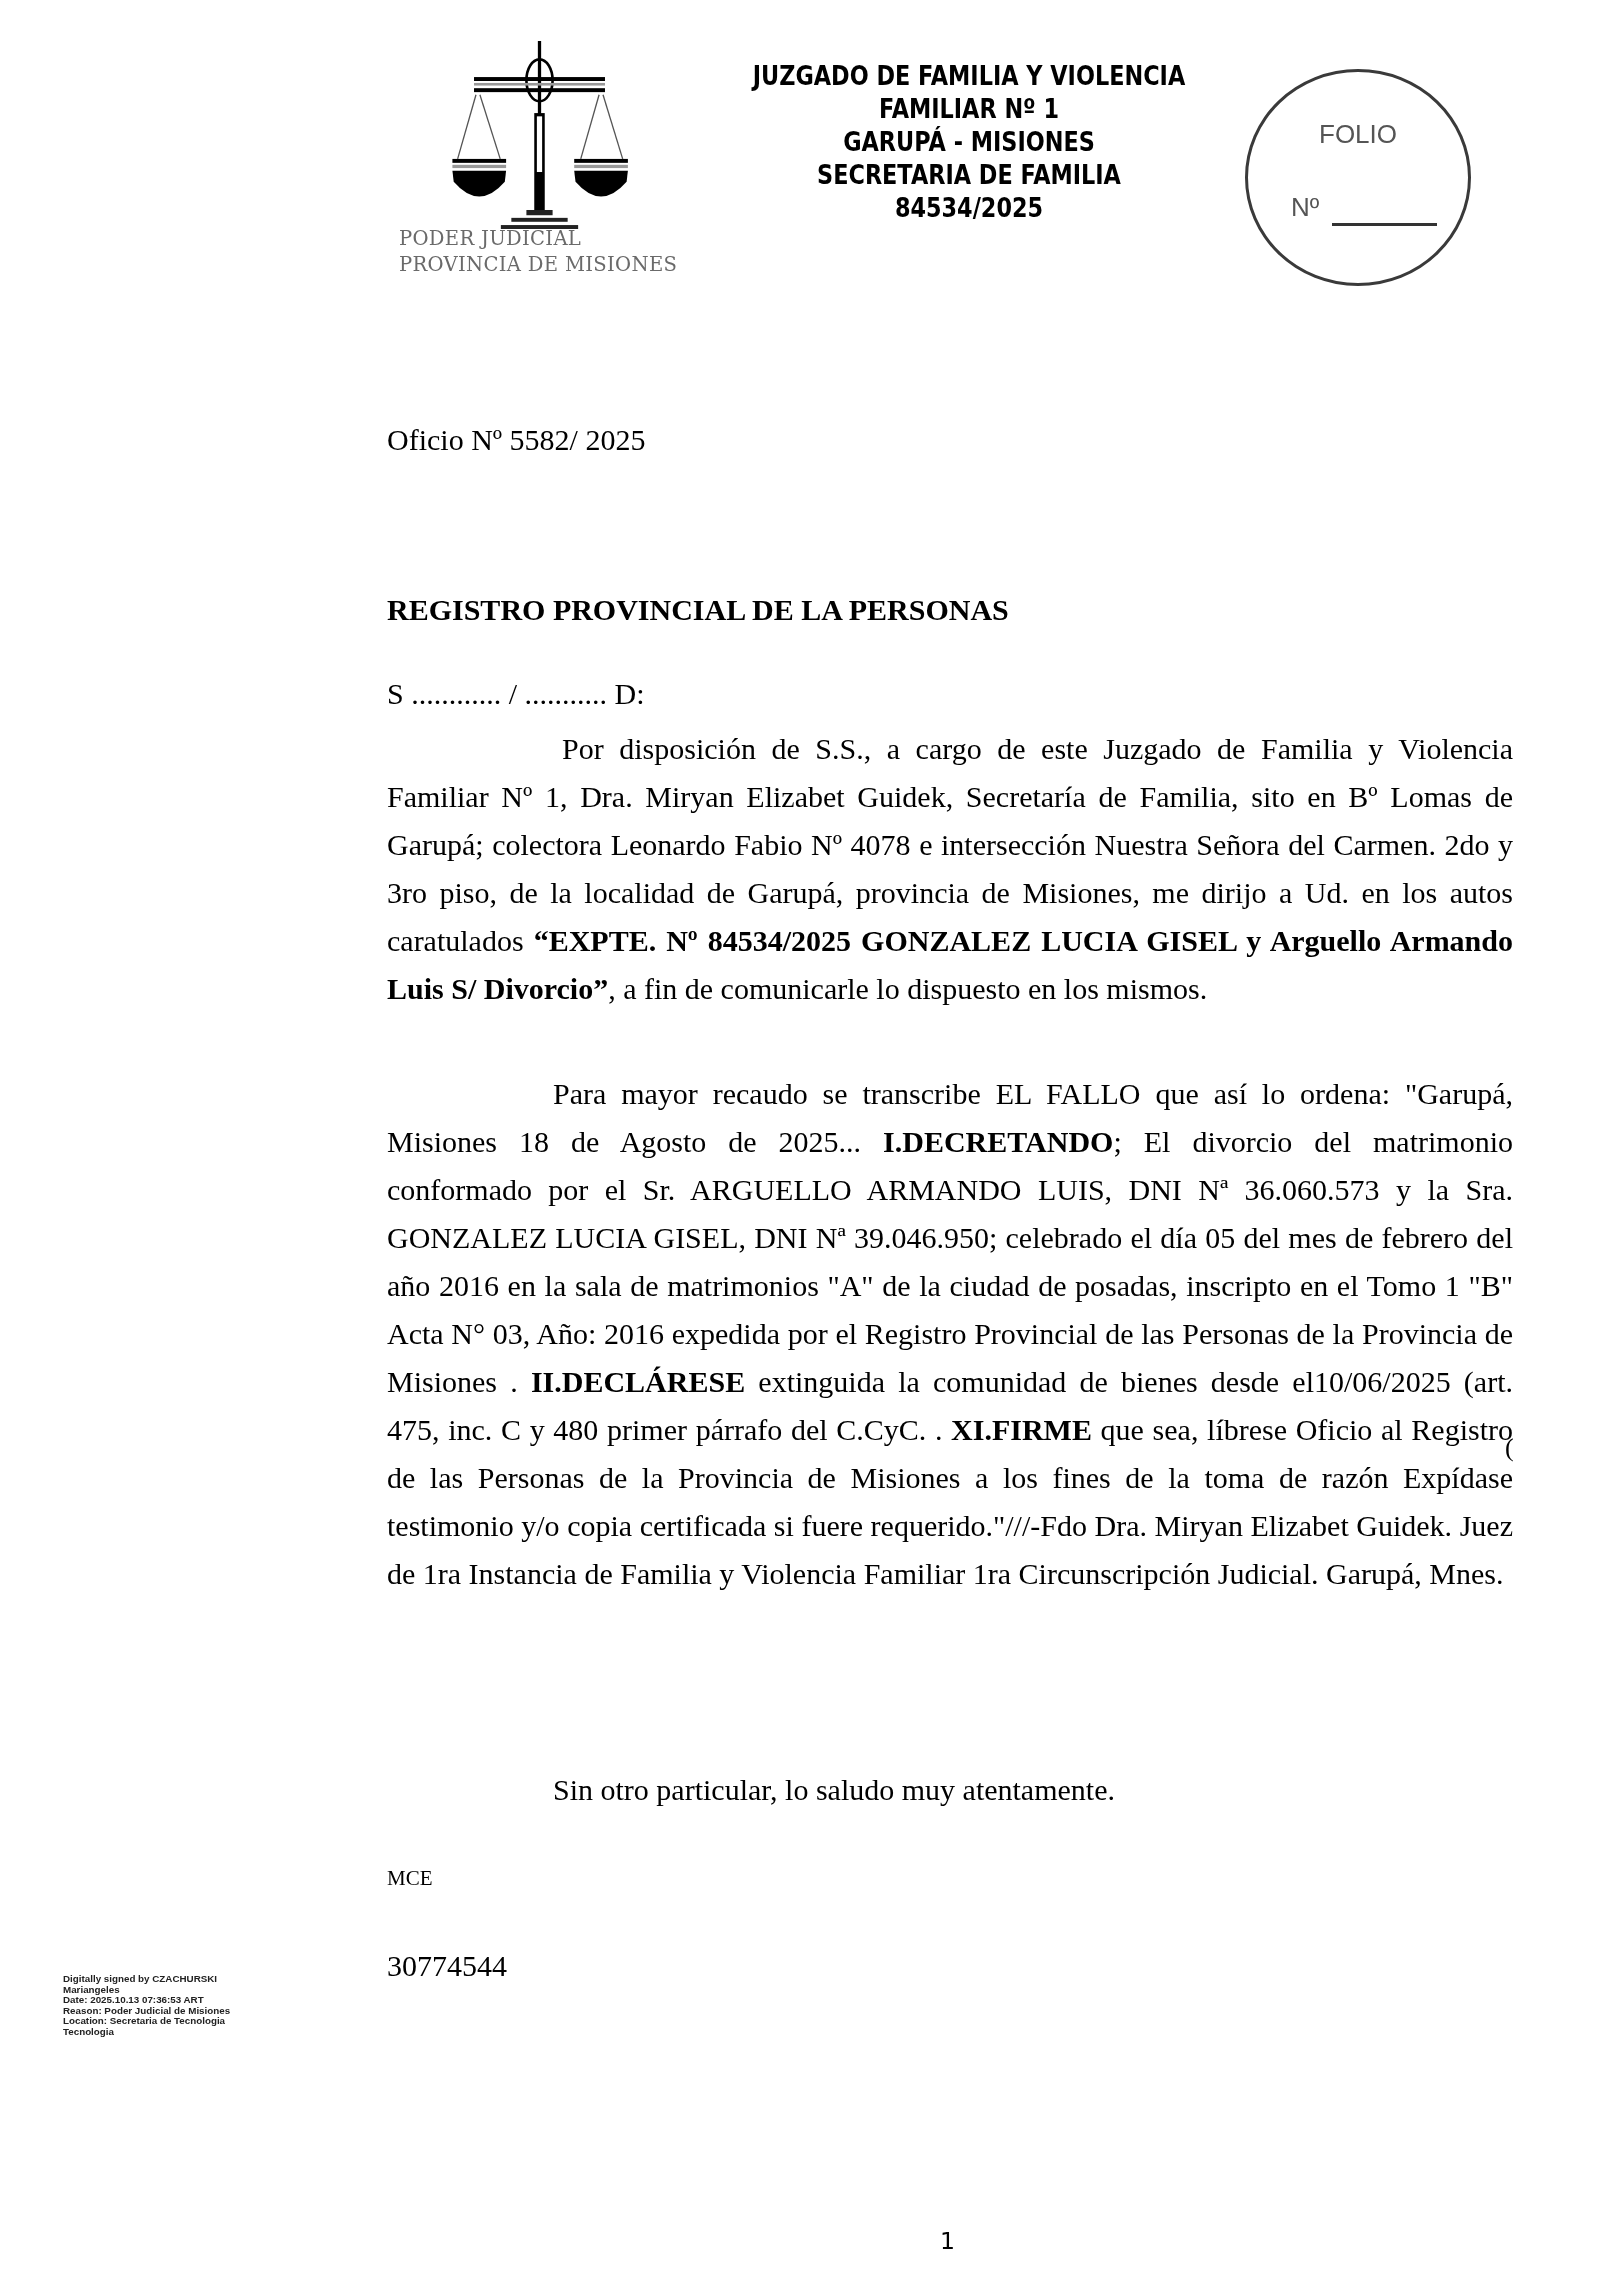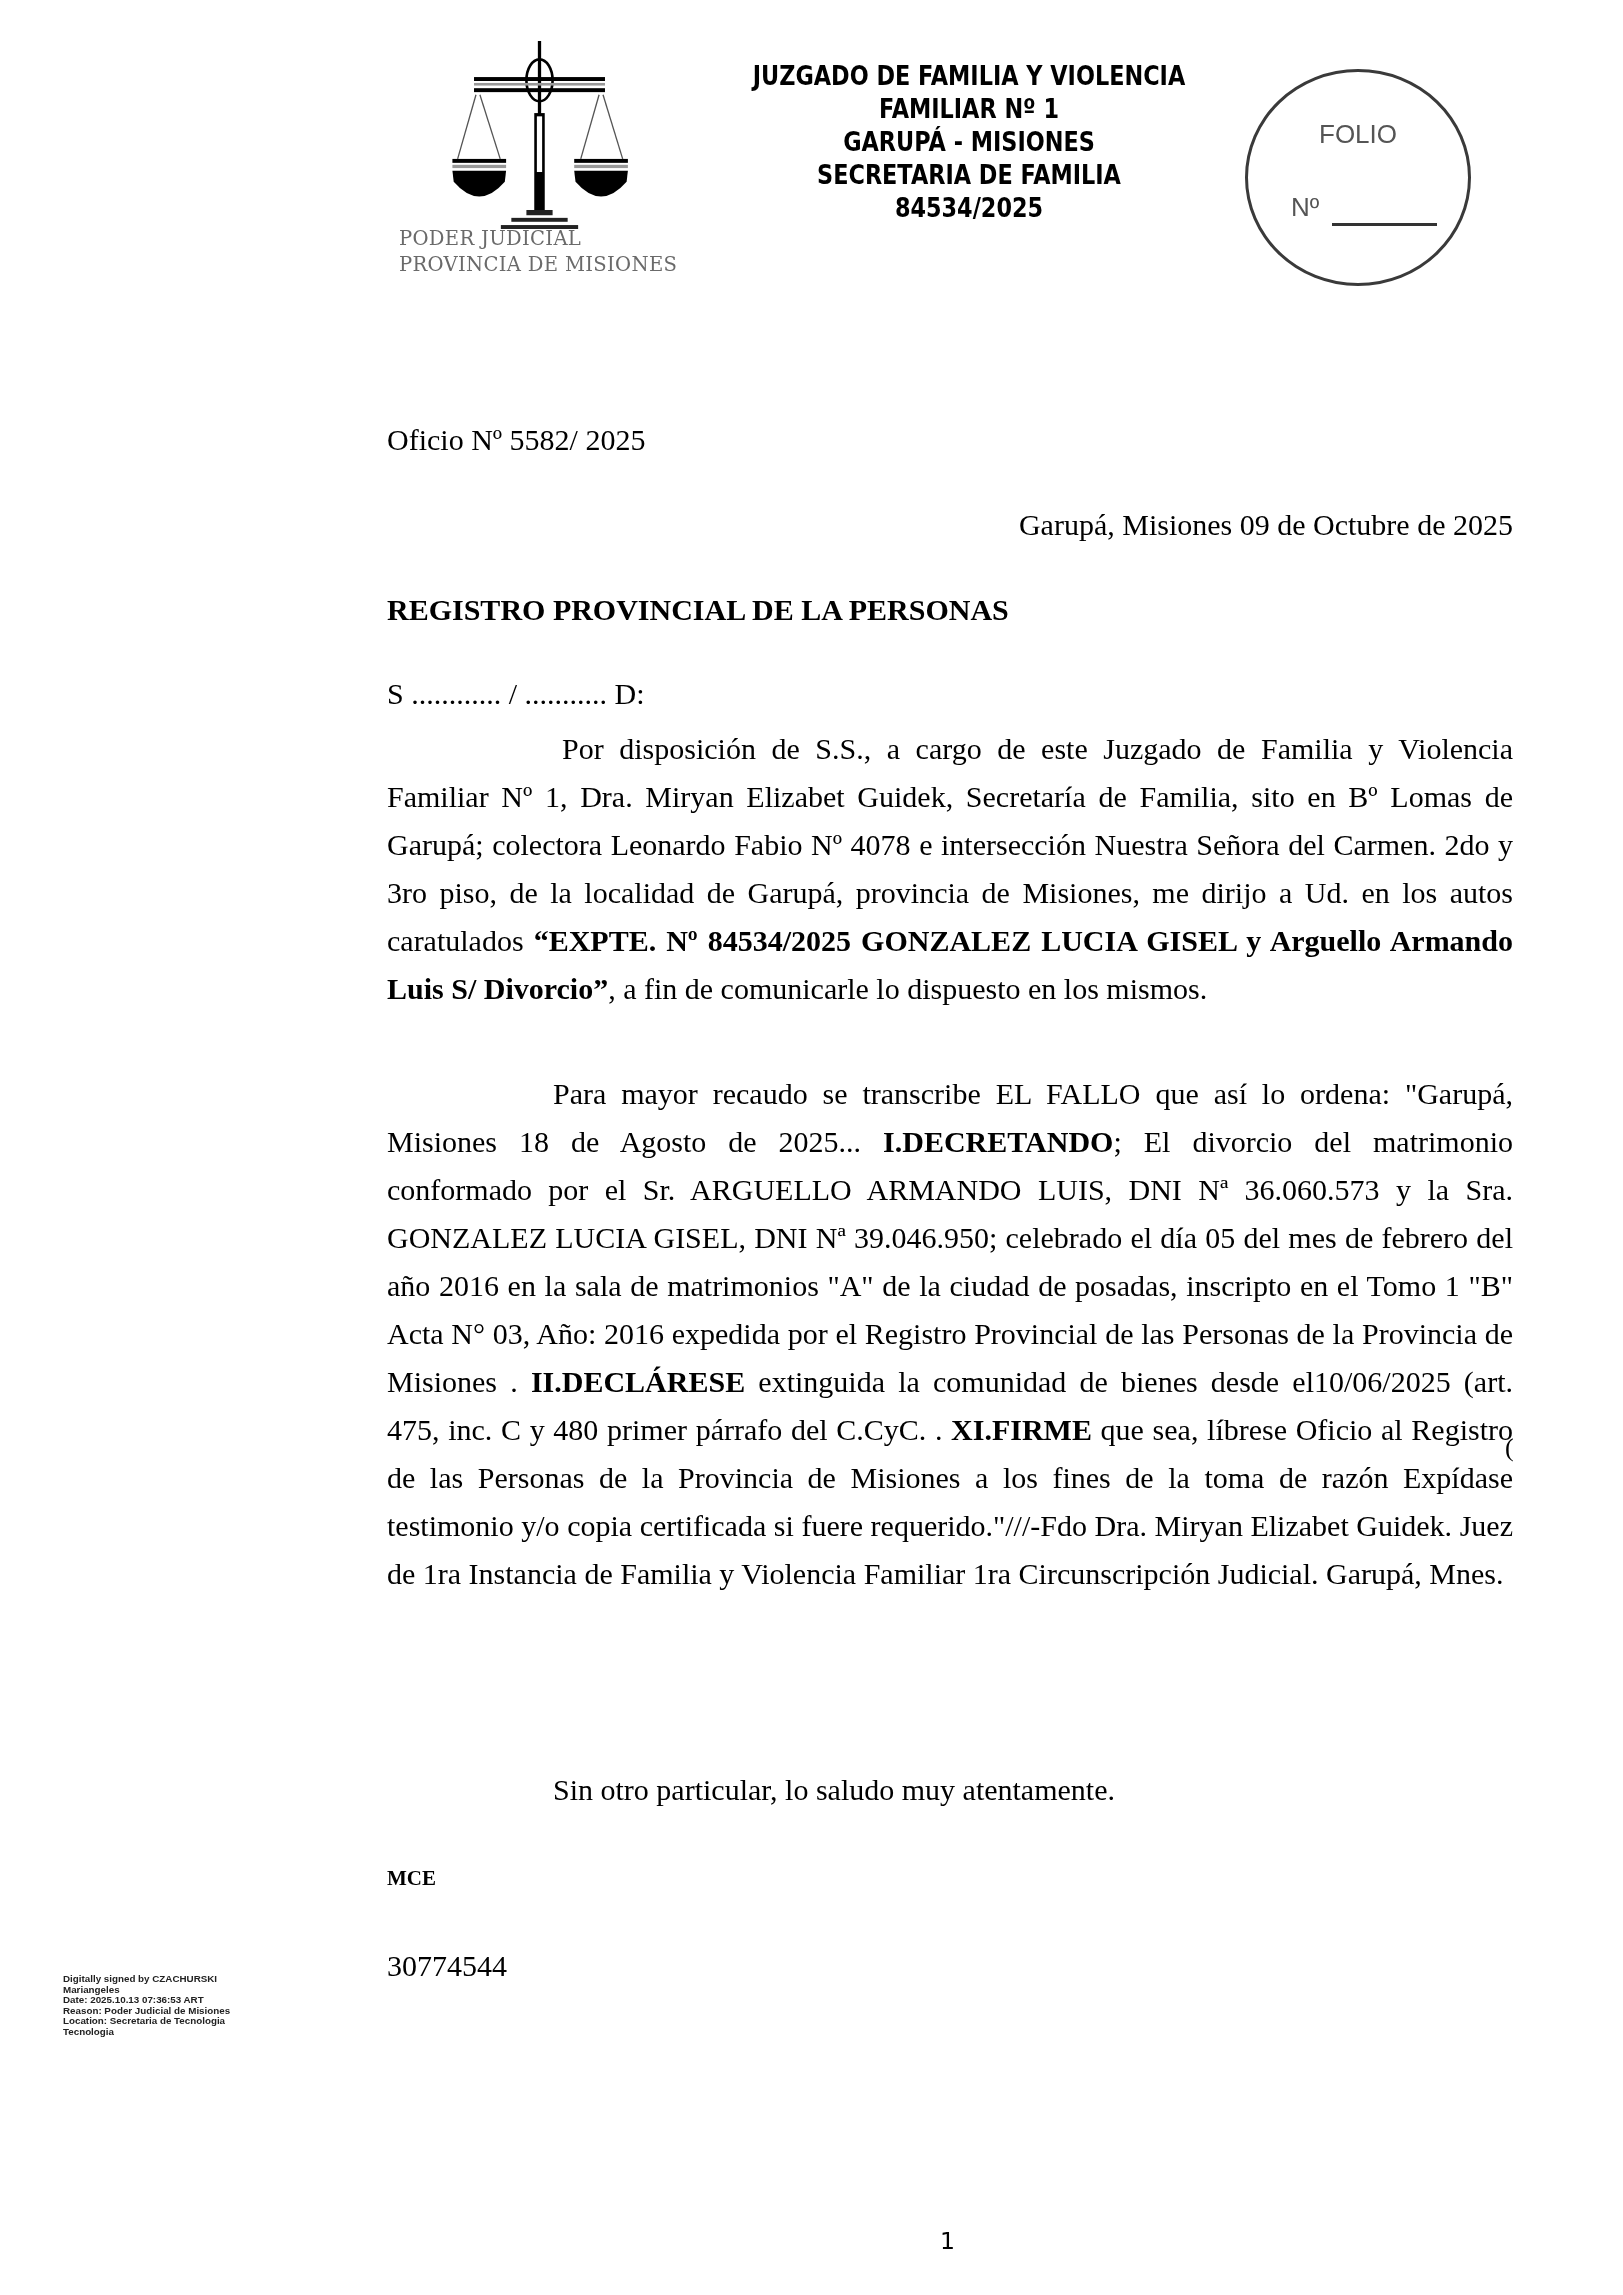--- a/index.html
+++ b/index.html
@@ -28,21 +28,21 @@
   .recipient { left: 387px; top: 561px; font-weight: bold; }
   .salutation { left: 387px; top: 645px; }
 
   .para { position: absolute; left: 387px; width: 1126px; text-align: justify; text-align-last: left; line-height: 48px; }
   .p1 { top: 725px; text-indent: 175px; }
   .p2 { top: 1070px; text-indent: 166px; }
   .b { font-weight: bold; }
   .stray { position: absolute; font-family: "Liberation Serif", serif; font-size: 26px; }
 
   .closing { left: 553px; top: 1741px; }
-  .initials { left: 387px; top: 1834px; font-weight: bold; font-size: 21px; }
+  .initials { left: 387px; top: 1834px; font-weight: normal; font-size: 21px; }
   .number { left: 387px; top: 1917px; }
 
   .signature { position: absolute; left: 63px; top: 1974px; font-family: "Liberation Sans", sans-serif; font-size: 9.8px; line-height: 10.5px; color: #222; font-weight: bold; }
   .page-number { position: absolute; left: 940px; top: 2227px; font-family: "DejaVu Sans", sans-serif; font-size: 23.6px; }
 </style>
 </head>
 <body>
 
 <div class="page">
 
@@ -83,21 +83,20 @@
     <div>84534/2025</div>
   </div>
 
   <div class="folio">
     <span class="folio-label">FOLIO</span>
     <span class="folio-no">Nº</span>
     <div class="folio-line"></div>
   </div>
 
   <div class="abs serif oficio">Oficio Nº  5582/ 2025</div>
-  <div class="abs serif date">Garupá, Misiones 09 de Octubre de 2025</div>
   <div class="abs serif recipient">REGISTRO PROVINCIAL DE LA PERSONAS</div>
   <div class="abs serif salutation">S ............ / ........... D:</div>
 
   <div class="para serif p1"><span>Por disposición de S.S., a cargo de este Juzgado de Familia y Violencia Familiar Nº 1, Dra. Miryan Elizabet Guidek, Secretaría de Familia, sito en Bº Lomas de Garupá; colectora Leonardo Fabio Nº 4078 e intersección Nuestra Señora del Carmen.  2do y 3ro piso, de la localidad de Garupá, provincia de Misiones, me dirijo a Ud. en los autos caratulados </span><span class="b">“EXPTE. Nº 84534/2025 GONZALEZ LUCIA GISEL y Arguello Armando Luis S/ Divorcio”</span><span>, a fin de comunicarle lo dispuesto en los mismos.</span></div>
 
   <div class="para serif p2"><span>Para mayor recaudo se transcribe EL FALLO que así lo ordena: "Garupá, Misiones 18 de Agosto de 2025... </span><span class="b">I.DECRETANDO</span><span>; El divorcio del matrimonio conformado por el Sr. ARGUELLO ARMANDO LUIS, DNI Nª 36.060.573 y la Sra. GONZALEZ LUCIA GISEL, DNI Nª 39.046.950; celebrado el día 05 del mes de febrero del año 2016 en la sala de matrimonios "A" de la ciudad de posadas, inscripto en el Tomo 1 "B" Acta N° 03, Año: 2016 expedida por el Registro Provincial de las Personas de la Provincia de Misiones . </span><span class="b">II.DECLÁRESE</span><span> extinguida la comunidad de bienes desde el10/06/2025 (art. 475, inc. C y 480 primer párrafo del C.CyC. . </span><span class="b">XI.FIRME</span><span> que sea, líbrese Oficio al Registro de las Personas de la Provincia de Misiones a los fines de la toma de razón Expídase testimonio y/o copia certificada si fuere requerido."///-Fdo Dra. Miryan Elizabet Guidek. Juez de 1ra Instancia de Familia y Violencia Familiar 1ra Circunscripción Judicial. Garupá, Mnes.</span></div>
 
   <span class="stray" style="left:1505px; top:1433px;">(</span>
 
   <div class="abs serif closing">Sin otro particular, lo saludo muy atentamente.</div>

